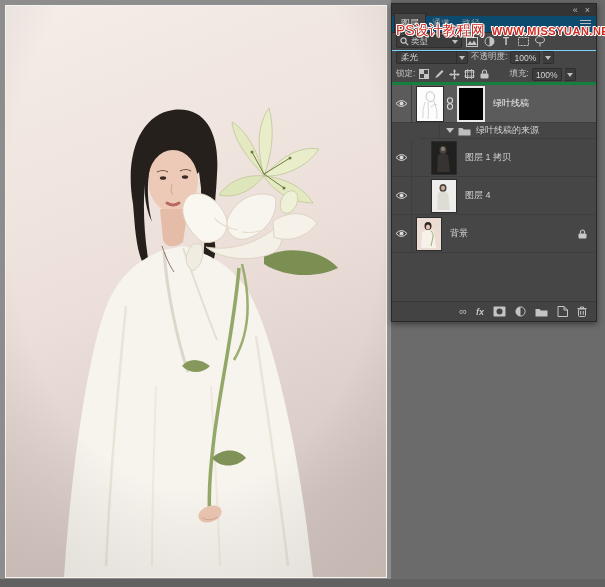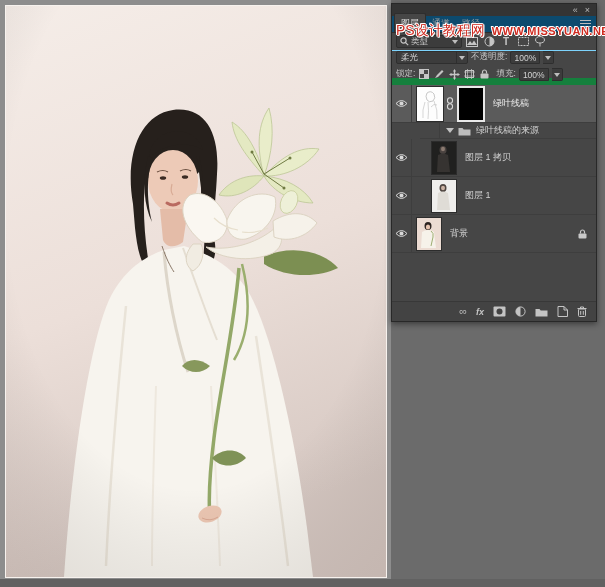--- a/index.html
+++ b/index.html
@@ -33,21 +33,21 @@
     background:repeating-linear-gradient(#bdbdbd 0 1px,transparent 1px 3px);}
 
   .filter-row{height:18px;display:flex;align-items:center;gap:3px;padding:0 4px;flex:0 0 auto;border-bottom:1px solid #7dd3fc;}
   .search-box{width:66px;height:13px;background:#3c3c3c;border:1px solid #2e2e2e;border-radius:2px;
     display:flex;align-items:center;gap:2px;padding:0 3px;cursor:pointer;}
   .search-box .kind-label{font-size:8.5px;color:#c9c9c9;flex:1;}
   .caret{width:0;height:0;border-left:3px solid transparent;border-right:3px solid transparent;border-top:4px solid #bdbdbd;}
   .f-icon{width:14px;height:13px;display:flex;align-items:center;justify-content:center;cursor:pointer;}
 
   .blend-row,.lock-row{height:17px;display:flex;align-items:flex-start;gap:3px;padding:0 4px;flex:0 0 auto;}
-  .lock-row{border-bottom:7px solid #15803d;}
+  .lock-row{border-bottom:3px solid #15803d;}
   .ps-label{font-size:8.5px;color:#c6c6c6;white-space:nowrap;}
   .select-box{width:72px;height:13px;background:#3c3c3c;border:1px solid #2e2e2e;border-radius:2px;
     display:flex;align-items:center;padding:0 0 0 4px;cursor:pointer;}
   .select-box .sel-text{font-size:8.5px;color:#d2d2d2;flex:1;}
   .select-box .caret-cell{width:11px;height:100%;display:flex;align-items:center;justify-content:center;border-left:1px solid #2e2e2e;}
   .value-box{width:30px;height:13px;background:#3c3c3c;border:1px solid #2e2e2e;border-radius:2px 0 0 2px;
     display:flex;align-items:center;justify-content:center;font-size:8.5px;color:#d2d2d2;cursor:text;}
   .value-caret{width:11px;height:13px;background:#3c3c3c;border:1px solid #2e2e2e;border-left:none;border-radius:0 2px 2px 0;
     display:flex;align-items:center;justify-content:center;cursor:pointer;}
   .l-icon{width:12px;height:12px;display:flex;align-items:center;justify-content:center;cursor:pointer;}
@@ -256,21 +256,21 @@
             <rect x="1.5" y="1.5" width="8" height="7" fill="none" stroke="#c5c5c5"></rect>
             <path d="M3.5,0 L3.5,10 M7.5,0 L7.5,10 M0,3 L11,3 M0,7 L11,7" stroke="#c5c5c5" stroke-width="0.7"></path>
           </svg>
       </div>
       <div class="l-icon">
         <svg width="9" height="10" viewBox="0 0 9 10">
             <rect x="0.5" y="4.5" width="8" height="5" rx="1" fill="#c5c5c5"></rect>
             <path d="M2.5,4.5 V3 a2,2 0 0 1 4,0 V4.5" fill="none" stroke="#c5c5c5" stroke-width="1.2"></path>
           </svg>
       </div>
-      <span class="ps-label" style="margin-left:3px;">填充:</span>
+      <span class="ps-label" style="margin-left:16px;">填充:</span>
       <span class="value-box">100%</span>
       <span class="value-caret">
           <span class="caret"></span>
         </span>
     </div>
 
     <div class="layers-list">
 
       <div class="layer-row selected">
         <div class="eye-cell">
@@ -333,21 +333,21 @@
         </div>
         <div class="indent"></div>
         <div class="thumb small" style="margin-left:0;">
           <svg width="24" height="32" viewBox="0 0 24 32">
               <rect width="24" height="32" fill="#efeeec"></rect>
               <ellipse cx="11" cy="8" rx="3.5" ry="4" fill="#4e4540"></ellipse>
               <path d="M6,13 q5,-3 10,0 l2,17 l-13,0 z" fill="#dfdcd6"></path>
               <ellipse cx="11" cy="8" rx="2" ry="2.3" fill="#cbb3a4"></ellipse>
             </svg>
         </div>
-        <span class="layer-name">图层 1</span>
+        <span class="layer-name">图层 4</span>
       </div>
 
       <div class="layer-row">
         <div class="eye-cell">
           <svg width="13" height="9" viewBox="0 0 13 9">
             <path d="M1,4.5 Q6.5,-1.5 12,4.5 Q6.5,10.5 1,4.5 Z" fill="none" stroke="#d8d8d8" stroke-width="1"></path>
             <circle cx="6.5" cy="4.5" r="2" fill="#d8d8d8"></circle>
           </svg>
         </div>
         <div class="thumb small">

